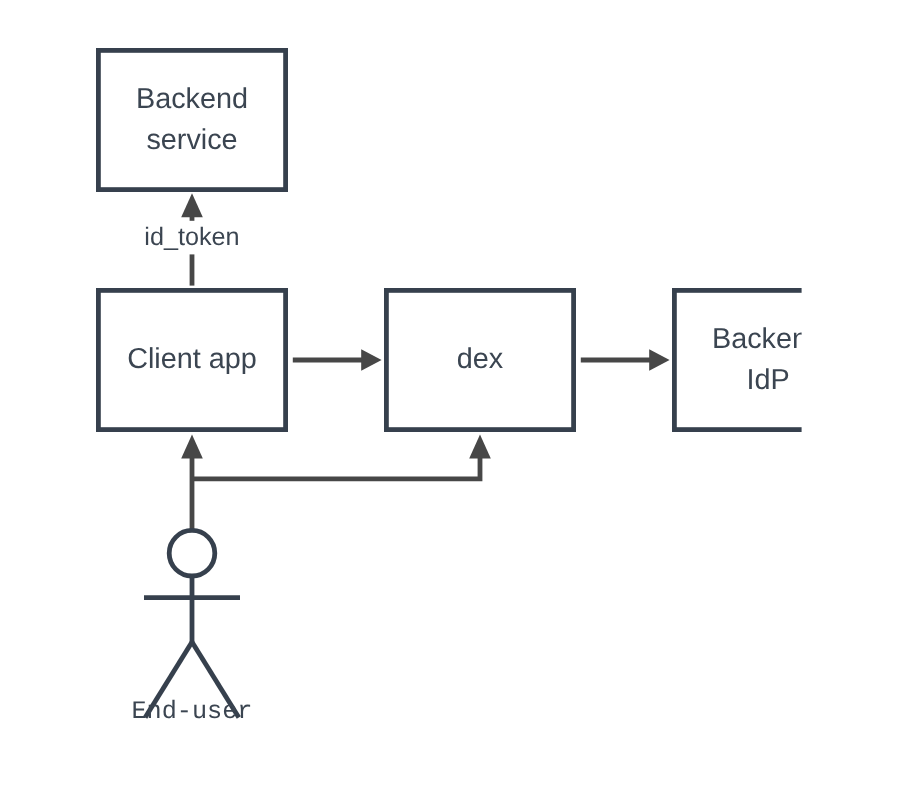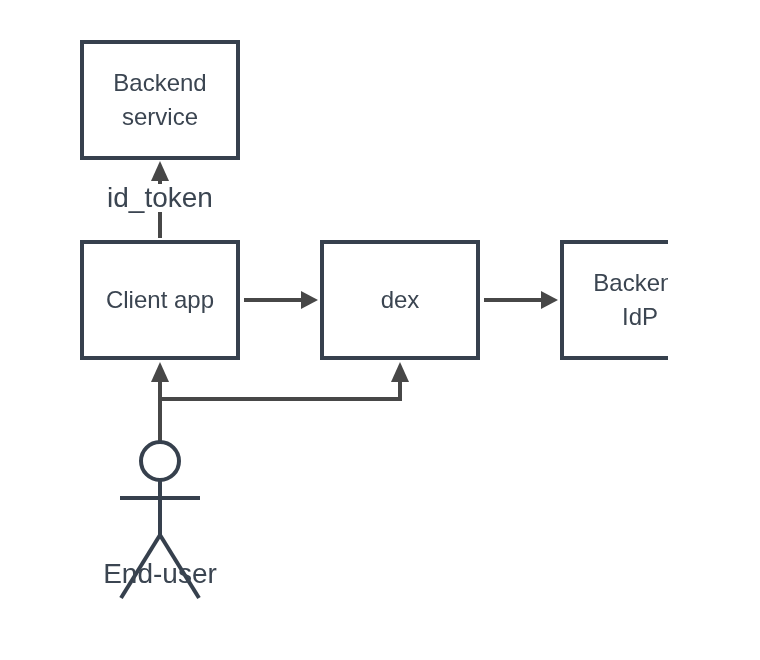--- a/index.html
+++ b/index.html
@@ -51,21 +51,21 @@
     font-size: 24px;
     line-height: 34px;
     color: var(--text, #3b4551);
     white-space: pre-line;
     pointer-events: none;
   }
   .float-label {
     position: absolute;
     display: flex;
     justify-content: center;
-    font-size: 28px;
+    font-size: 21px;
     line-height: 28px;
     color: var(--text, #3b4551);
     pointer-events: none;
   }
   .float-label .bg {
     background: #ffffff;
     padding: 0 6px;
   }
 </style>
 </head>
@@ -108,17 +108,17 @@
 service</div>
   <div class="node-label" style="left:80px; top:240px; width:160px; height:120px;">Client app</div>
   <div class="node-label" style="left:320px; top:240px; width:160px; height:120px;border-radius:25px;">dex</div>
   <div class="node-label" style="left:560px; top:240px; width:160px; height:120px;">Backend
 IdP</div>
 
   <div class="float-label" style="left:60px; top:184px; width:200px;">
     <span class="bg">id_token</span>
   </div>
 
-  <div class="float-label" style="left:60px; top:560px; width:200px;">
+  <div class="float-label" style="left:60px; top:580px; width:200px;font-family:Liberation Mono, monospace;">
     <span>End-user</span>
   </div>
 
 </div>
 
 </body></html>

